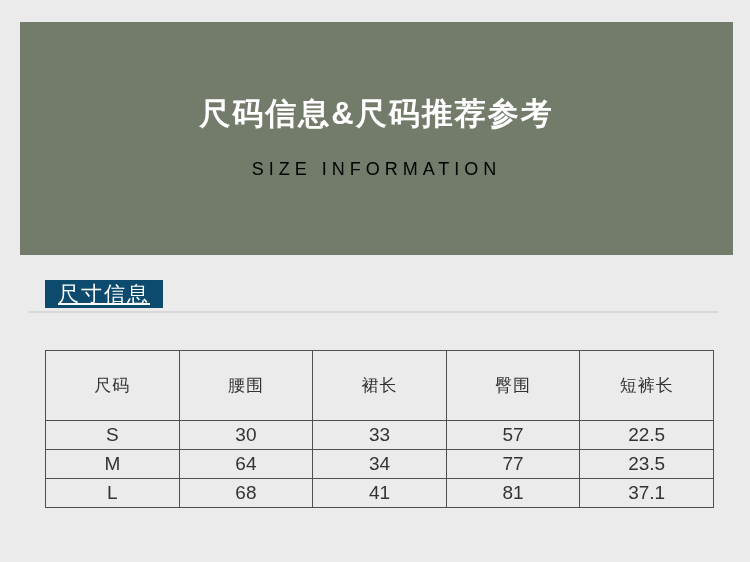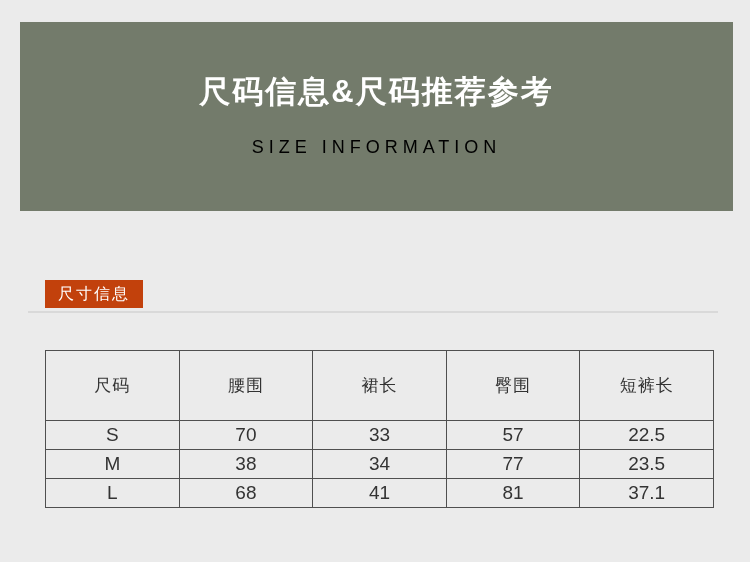--- a/index.html
+++ b/index.html
@@ -5,21 +5,21 @@
   * { margin:0; padding:0; box-sizing:border-box; }
   html, body {
     width:750px; height:562px;
     background:#ebebeb;
     font-family:"Liberation Sans","DejaVu Sans",sans-serif;
     position:relative;
     overflow:hidden;
   }
   .banner {
     position:absolute; left:20px; top:22px;
-    width:713px; height:189px;
+    width:713px; height:233px;
     background:#737b6b;
     display:flex; flex-direction:column;
     align-items:center; justify-content:center;gap:12px;
   }
   .banner-title {
     color:#ffffff;
     font-size:31px;
     font-weight:bold;
     letter-spacing:2px;
     line-height:1.1;
@@ -30,27 +30,28 @@
     font-weight:400;
     letter-spacing:5px;
     margin-top:15px;
   }
   .section-head {
     position:absolute; left:45px; top:280px;
     width:669px; height:28px;
     display:flex; justify-content:space-between; align-items:center;
   }
   .section-label {
-    background:#c2410c;
+    background:#0c4a6e;
     color:#ffffff;
-    font-size:16px;
+    font-size:21px;
     letter-spacing:2px;
     height:28px;
     display:flex; align-items:center;
     padding:0 13px;
+    text-decoration:underline;
   }
   .section-note {
     font-size:16px;
     color:#333333;
     font-weight:500;
     letter-spacing:0.5px;
   }
   .section-rule {
     position:absolute; left:28px; top:311px;
     width:690px; height:2px;
@@ -101,28 +102,28 @@
       <th>尺码</th>
       <th>腰围</th>
       <th>裙长</th>
       <th>臀围</th>
       <th>短裤长</th>
     </tr>
   </thead>
   <tbody>
     <tr>
       <td>S</td>
-      <td>70</td>
+      <td>30</td>
       <td>33</td>
       <td>57</td>
       <td>22.5</td>
     </tr>
     <tr>
       <td>M</td>
-      <td>38</td>
+      <td>64</td>
       <td>34</td>
       <td>77</td>
       <td>23.5</td>
     </tr>
     <tr>
       <td>L</td>
       <td>68</td>
       <td>41</td>
       <td>81</td>
       <td>37.1</td>

